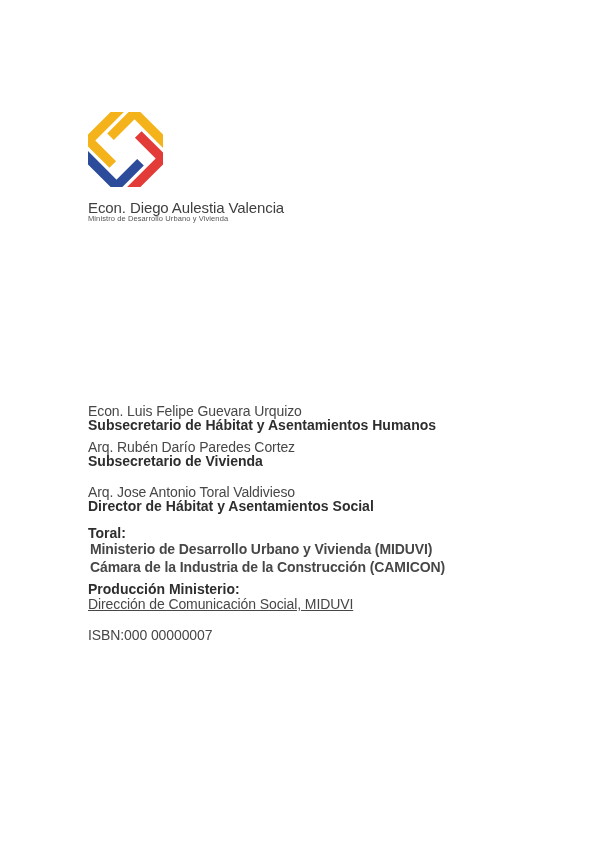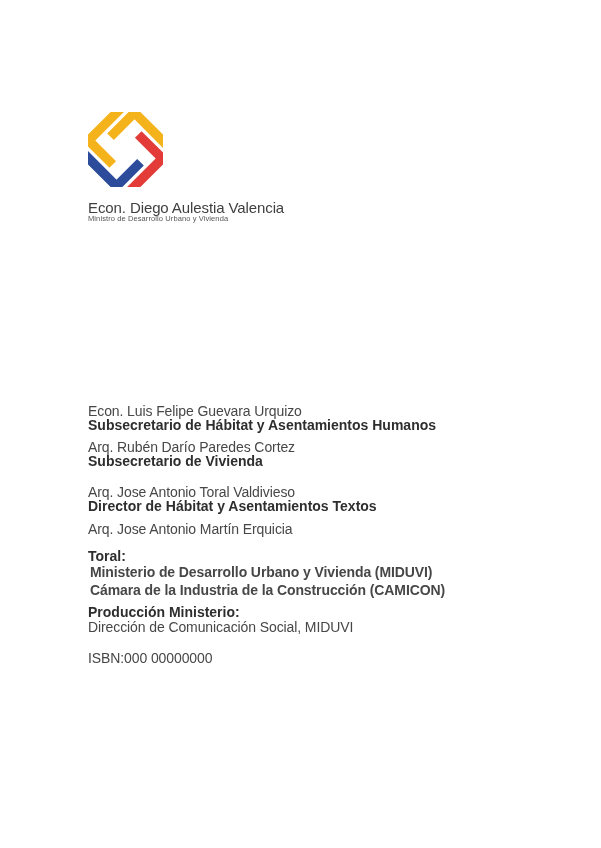--- a/index.html
+++ b/index.html
@@ -50,21 +50,21 @@
     letter-spacing: -0.1px;
     white-space: nowrap;
   }
   .line.bold {
     font-weight: bold;
     color: #2e2e2e;
     letter-spacing: 0;
   }
   .line.indent { padding-left: 2px; font-weight: bold; }
   .mt1  { margin-top: 1px; }
-  .mt2  { margin-top: 2px; }
+  .mt2  { margin-top: 2px; text-decoration: underline; }
   .mt3  { margin-top: 3px; }
   .mt5  { margin-top: 5px; }
   .mt6  { margin-top: 6px; }
   .mt9  { margin-top: 9px; }
   .mt10 { margin-top: 10px; }
   .mt11 { margin-top: 18px; }
   .mt14 { margin-top: 14px; }
 </style>
 </head>
 <body>
@@ -92,29 +92,28 @@
 
   <div class="block">
 
     <div class="line mt6">Econ. Luis Felipe Guevara Urquizo</div>
     <div class="line bold mt1">Subsecretario de Hábitat y Asentamientos Humanos</div>
 
     <div class="line mt9">Arq. Rubén Darío Paredes Cortez</div>
     <div class="line bold mt1">Subsecretario de Vivienda</div>
 
     <div class="line mt11">Arq. Jose Antonio Toral Valdivieso</div>
-    <div class="line bold mt1">Director de Hábitat y Asentamientos Textos</div>
+    <div class="line bold mt1">Director de Hábitat y Asentamientos Social</div>
 
-    <div class="line mt10">Arq. Jose Antonio Martín Erquicia</div>
 
     <div class="line bold mt14">Toral:</div>
     <div class="line indent mt3">Ministerio de Desarrollo Urbano y Vivienda (MIDUVI)</div>
     <div class="line indent mt5">Cámara de la Industria de la Construcción (CAMICON)</div>
 
     <div class="line bold mt9">Producción Ministerio:</div>
     <div class="line mt2">Dirección de Comunicación Social, MIDUVI</div>
 
 
-    <div class="line mt11">ISBN:000 00000000</div>
+    <div class="line mt11">ISBN:000 00000007</div>
 
   </div>
 
 </div>
 
 </body></html>

